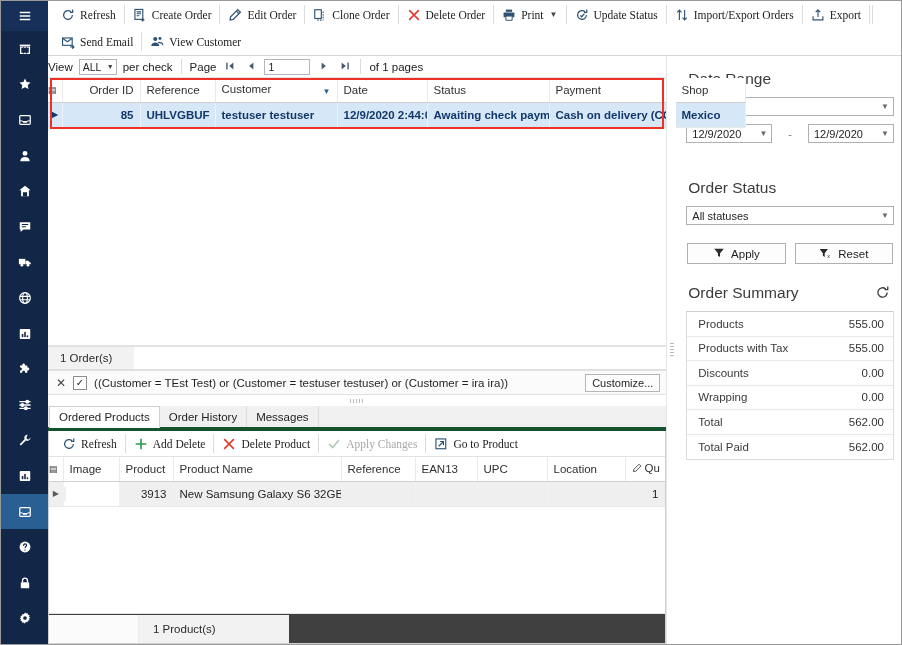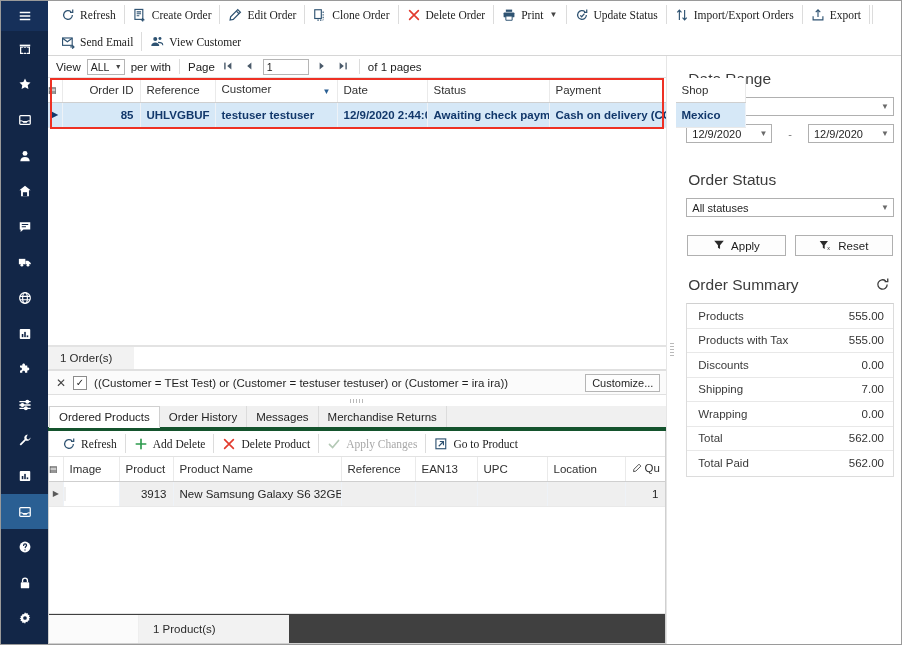--- a/index.html
+++ b/index.html
@@ -86,21 +86,20 @@
     margin-left: 1px;
     line-height: 1;
   }
   .ic { width: 14px; height: 14px; display:block; flex:0 0 14px; }
 
   
   .viewbar {
     display: flex;
     align-items: center;
     height: 22px;
-    padding-left: 8px;
     gap: 6px;
     border-bottom: 1px solid #e3e3e3;
     font-size: 11.5px;
     background: #fff;
     flex: 0 0 auto;
   }
   .vb-label { color: #1c1c1c; }
   .mini-select {
     display: flex; align-items: center; justify-content: space-between;
     width: 38px; height: 16px;
@@ -725,21 +724,21 @@
     <div class="split">
 
       <div class="left-col">
 
         <div class="viewbar">
           <span class="vb-label">View</span>
           <div class="mini-select">
             <span>ALL</span>
             <span class="caret">▼</span>
           </div>
-          <span class="vb-label">per with</span>
+          <span class="vb-label">per check</span>
           <div class="vb-sep"></div>
           <span class="vb-label">Page</span>
           <div class="pg-btn">
             <span>
               <svg width="10" height="10" viewBox="0 0 10 10" fill="#4a5a6a">
                   <rect x="1.2" y="1.6" width="1.4" height="6.8"></rect>
                   <path d="M8.4 1.6L4.2 5l4.2 3.4z"></path>
                 </svg>
             </span>
           </div>
@@ -833,21 +832,20 @@
         </div>
 
         <div class="hsplitter">
           <span class="grip"></span>
         </div>
 
         <div class="tabstrip">
           <div class="tab active">Ordered Products</div>
           <div class="tab">Order History</div>
           <div class="tab">Messages</div>
-          <div class="tab">Merchandise Returns</div>
         </div>
 
         <div class="products-pane">
           <div class="prod-toolbar">
             <div class="rbtn">
               <span>
                 <svg class="ic" viewBox="0 0 16 16" fill="none" stroke="#2f5372" stroke-width="1.4">
                     <path d="M13 8a5 5 0 11-1.6-3.7"></path>
                     <path d="M13.4 1.8v3.1h-3.1"></path>
                   </svg>
@@ -970,21 +968,21 @@
             <span>12/9/2020</span>
             <span class="caret">▼</span>
           </div>
           <span class="dash">-</span>
           <div class="sel">
             <span>12/9/2020</span>
             <span class="caret">▼</span>
           </div>
         </div>
 
-        <h2 class="rp-title" style="margin-top:28px">Order Status</h2>
+        <h2 class="rp-title" style="margin-top:36px">Order Status</h2>
         <div class="sel">
           <span>All statuses</span>
           <span class="caret">▼</span>
         </div>
 
         <div class="btnrow">
           <div class="abtn">
             <span>
               <svg width="12" height="12" viewBox="0 0 16 16" fill="#2b2b2b">
                   <path d="M1.6 2.4h12.8l-5 6v5l-2.8-1.6V8.4z"></path>
@@ -1020,24 +1018,20 @@
           </div>
           <div class="sumrow">
             <span class="l">Products with Tax</span>
             <span class="v">555.00</span>
           </div>
           <div class="sumrow">
             <span class="l">Discounts</span>
             <span class="v">0.00</span>
           </div>
           <div class="sumrow">
-            <span class="l">Shipping</span>
-            <span class="v">7.00</span>
-          </div>
-          <div class="sumrow">
             <span class="l">Wrapping</span>
             <span class="v">0.00</span>
           </div>
           <div class="sumrow">
             <span class="l">Total</span>
             <span class="v">562.00</span>
           </div>
           <div class="sumrow">
             <span class="l">Total Paid</span>
             <span class="v">562.00</span>

